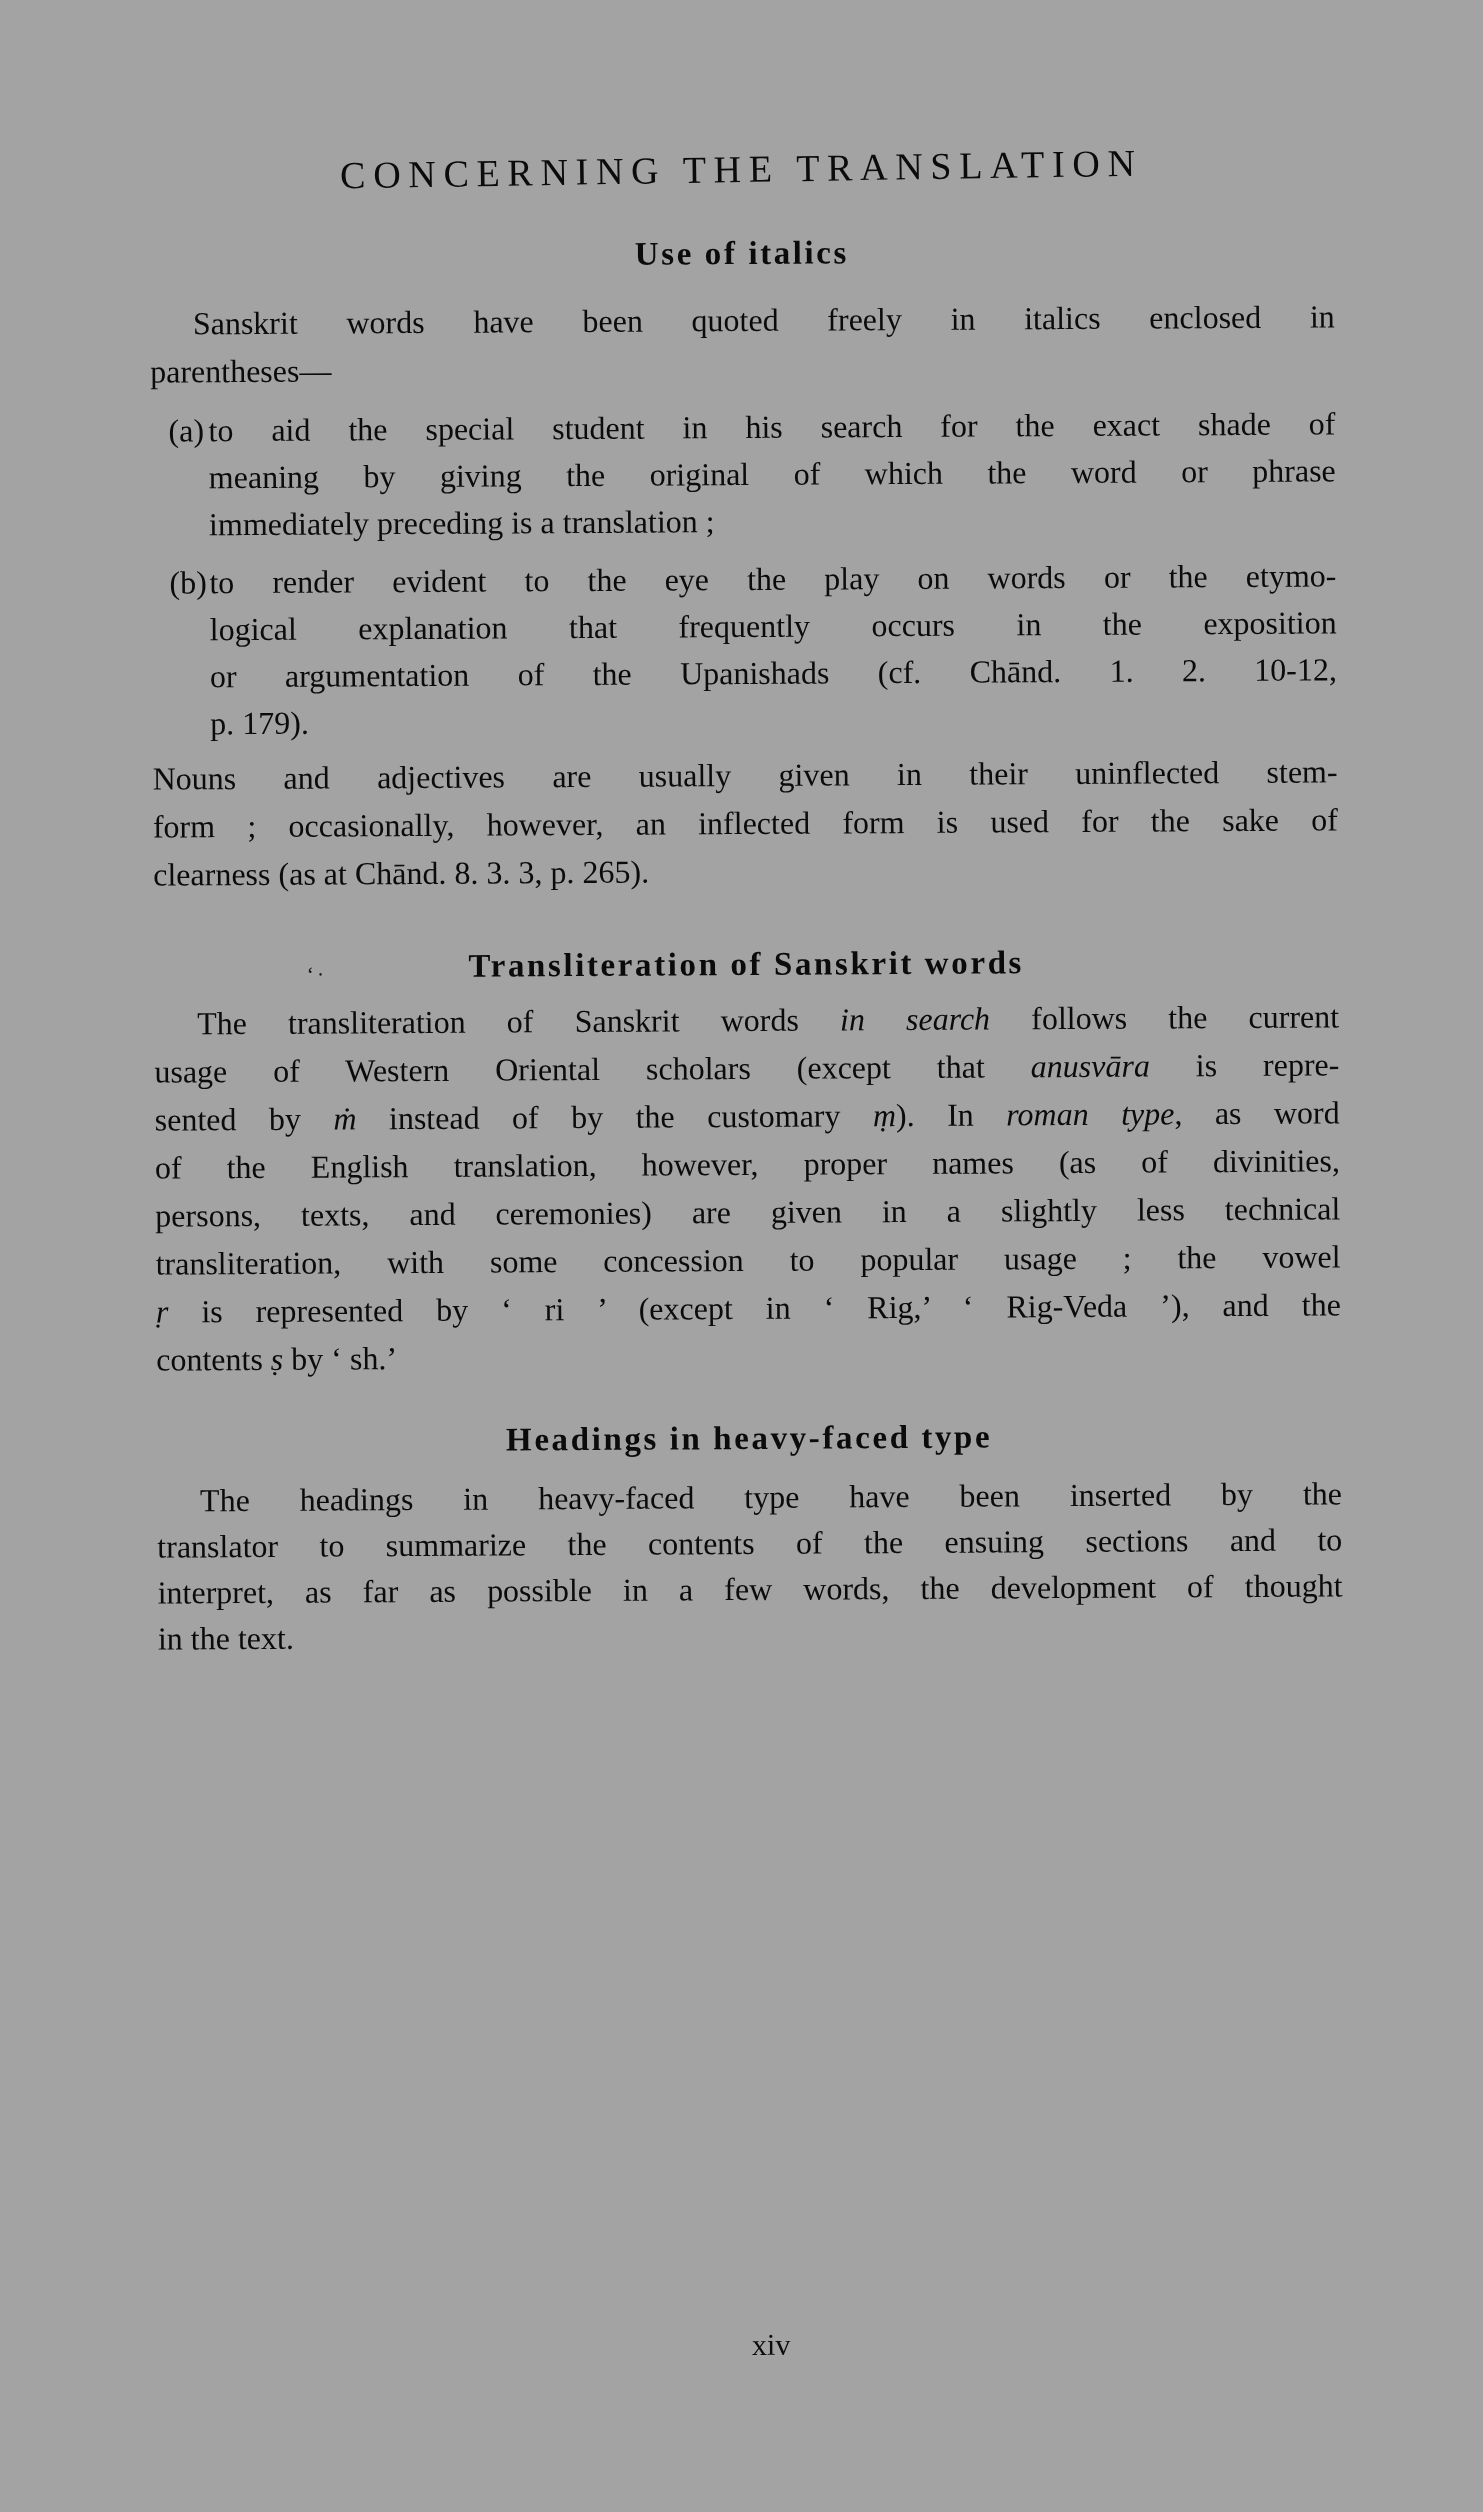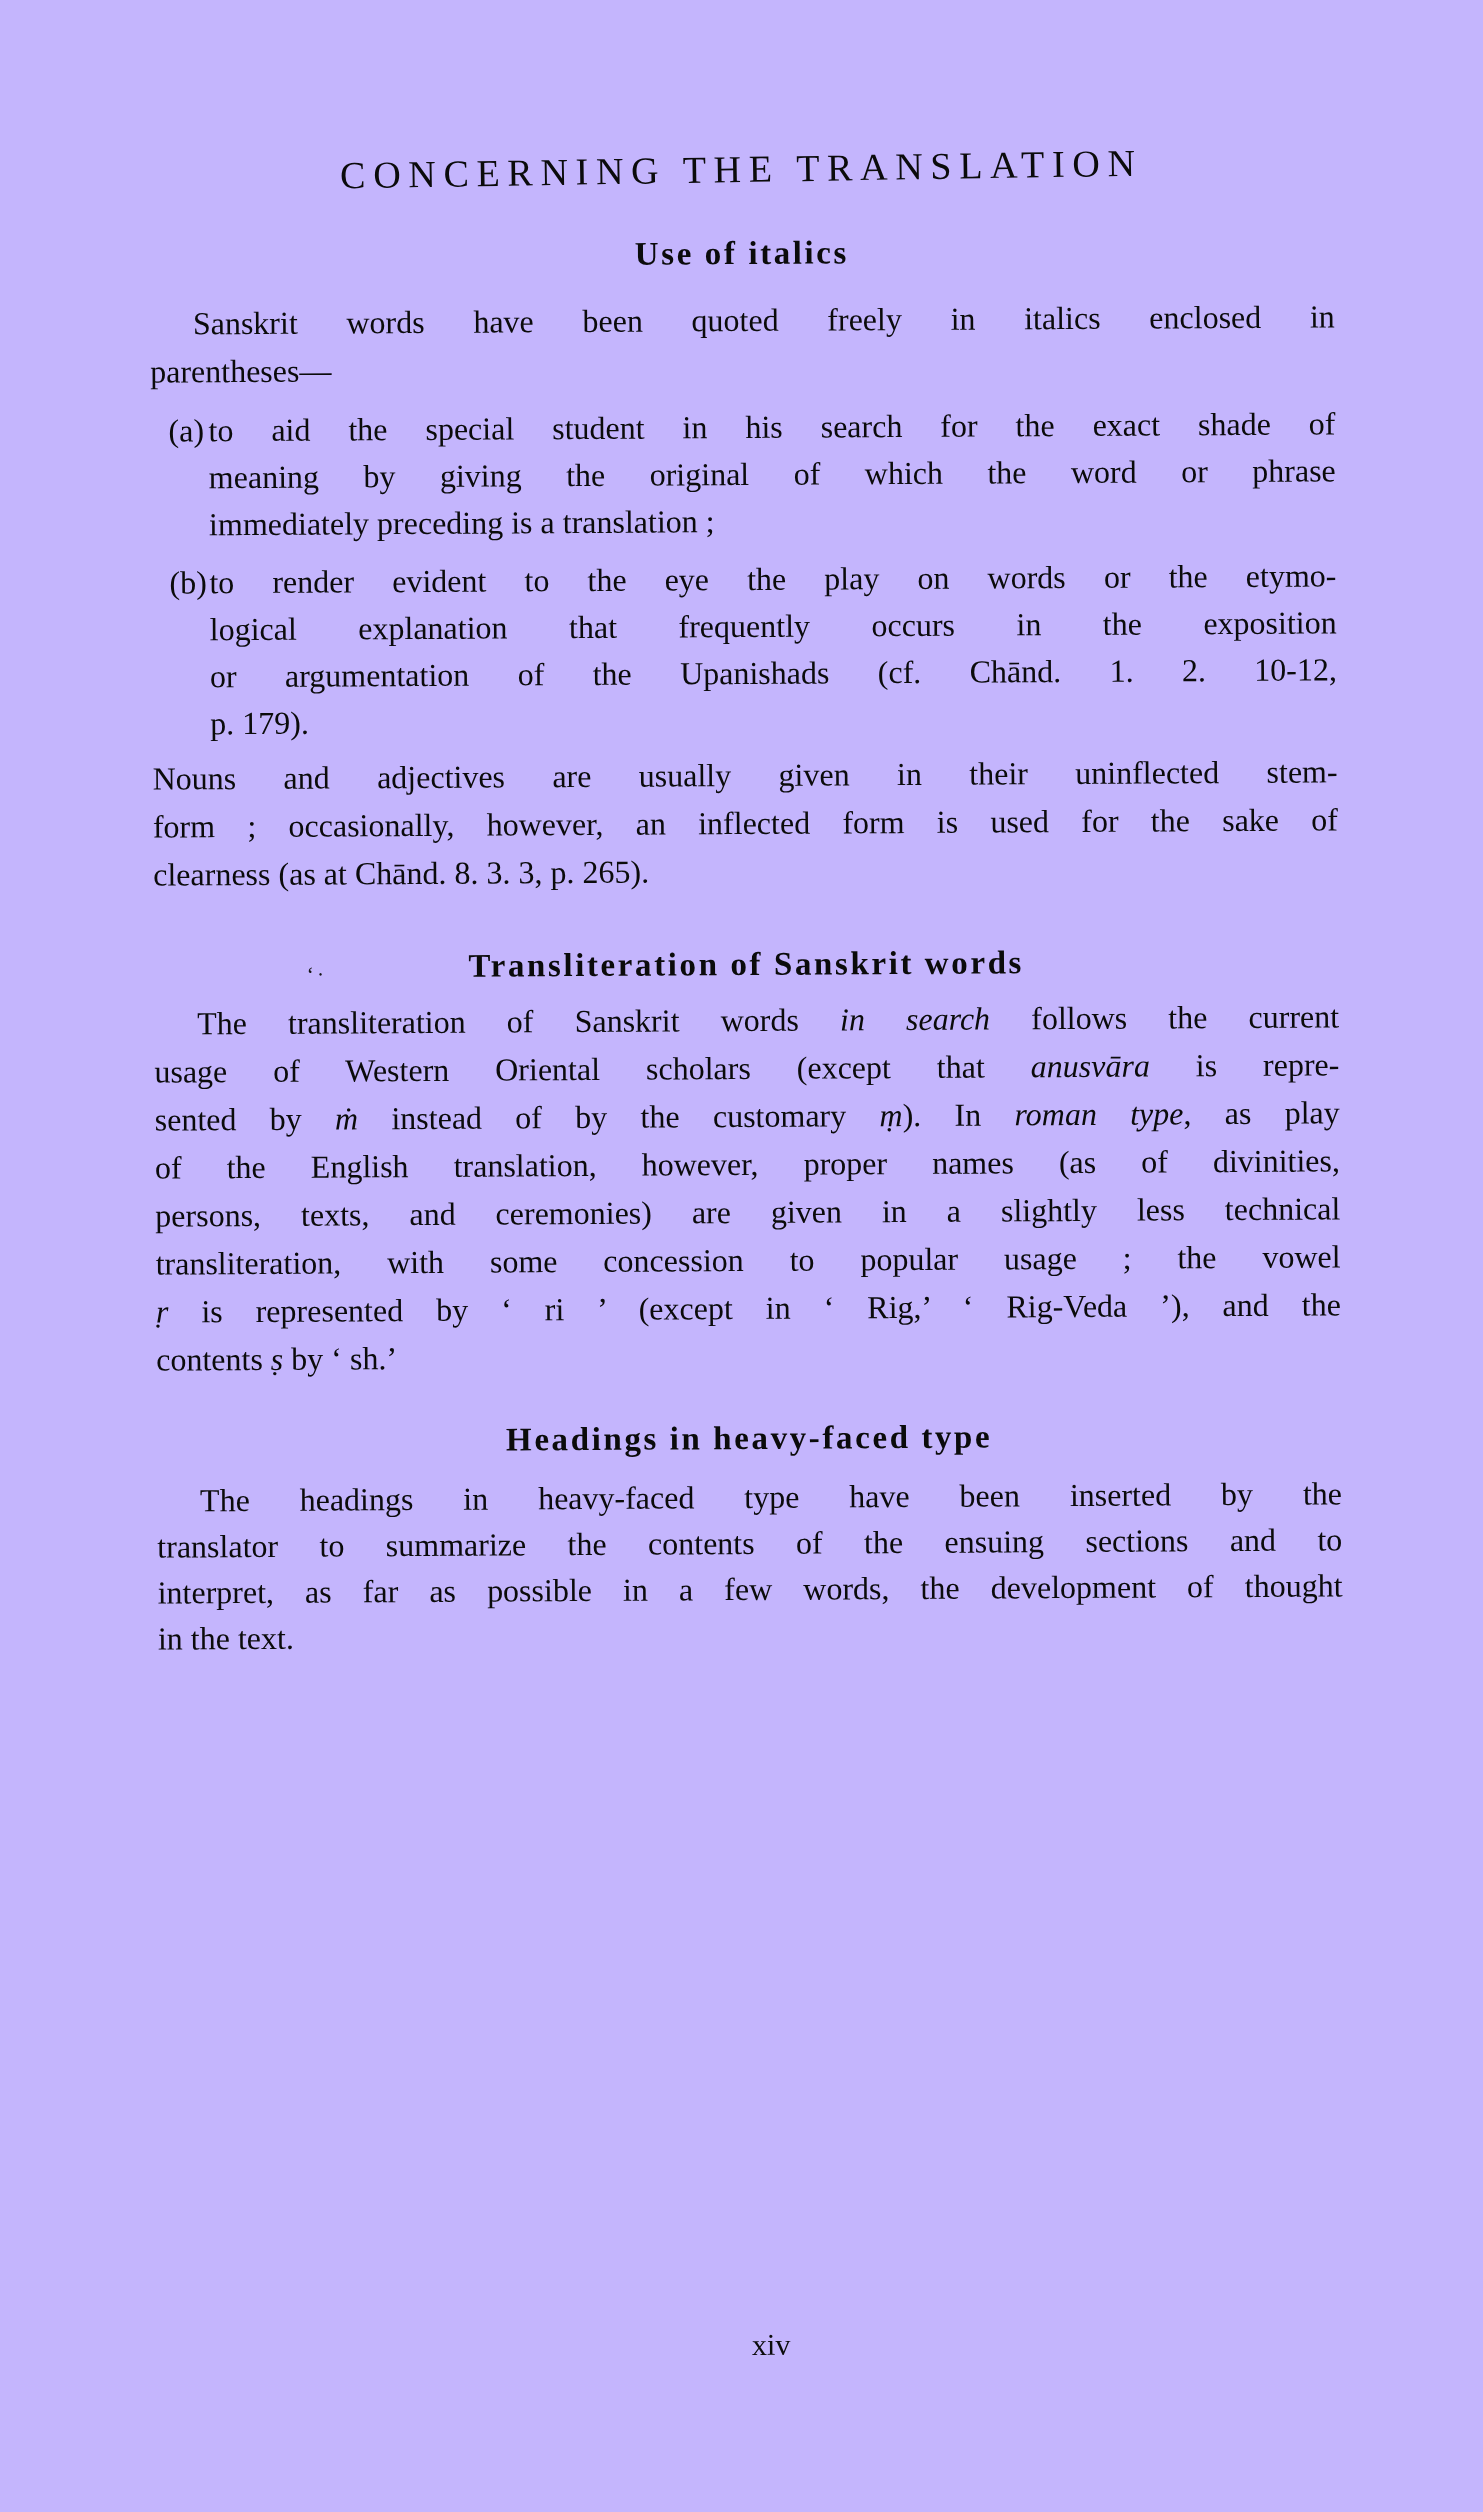--- a/index.html
+++ b/index.html
@@ -1,16 +1,16 @@
 <!DOCTYPE html>
 <html style="font-size:8.2px"><head>
 <meta charset="utf-8">
 <style>
   html,body{margin:0;padding:0;background:#ffffff;}
-  .page{position:relative;width:1484px;height:2512px;background:#c4b5fd;overflow:hidden;
+  .page{position:relative;width:1484px;height:2512px;background:#a3a3a3;overflow:hidden;
         font-family:"Liberation Serif","DejaVu Serif",serif;color:#0b0b0b;}
   .content{position:absolute;left:0;top:0;width:1484px;height:2512px;
            transform:rotate(-0.35deg);transform-origin:50% 40%;}
   .title{position:absolute;left:154px;width:1185px;text-align:center;
          font-size:38px;line-height:43px;letter-spacing:7.7px;white-space:nowrap;
          transform:rotate(-0.55deg);}
   .heading{position:absolute;left:154px;width:1185px;text-align:center;
            font-weight:bold;font-size:33px;line-height:39px;letter-spacing:2.6px;}
   .para{position:absolute;left:154px;width:1185px;}
   .line{font-size:32px;line-height:48px;text-align:justify;text-align-last:justify;}
@@ -62,21 +62,21 @@
       <div class="line last">clearness (as at Chānd. 8. 3. 3, p. 265).</div>
     </div>
 
     <div class="artifact">‘·</div>
 
     <div class="heading" style="top:945px">Transliteration of Sanskrit words</div>
 
     <div class="para" style="top:996px">
       <div class="line ind"><span>The transliteration of Sanskrit words </span><i>in search</i><span> follows the current</span></div>
       <div class="line"><span>usage of Western Oriental scholars (except that </span><i>anusvāra</i><span> is repre-</span></div>
-      <div class="line"><span>sented by </span><i>ṁ</i><span> instead of by the customary </span><i>ṃ</i><span>).  In </span><i>roman type</i><span>, as play</span></div>
+      <div class="line"><span>sented by </span><i>ṁ</i><span> instead of by the customary </span><i>ṃ</i><span>).  In </span><i>roman type</i><span>, as word</span></div>
       <div class="line">of the English translation, however, proper names (as of divinities,</div>
       <div class="line">persons, texts, and ceremonies) are given in a slightly less technical</div>
       <div class="line">transliteration, with some concession to popular usage ; the vowel</div>
       <div class="line"><i>ṛ</i><span> is represented by ‘ ri ’ (except in ‘ Rig,’ ‘ Rig-Veda ’), and the</span></div>
       <div class="line last"><span>contents </span><i>ṣ</i><span> by ‘ sh.’</span></div>
     </div>
 
     <div class="heading" style="top:1419px">Headings in heavy-faced type</div>
 
     <div class="para tight" style="top:1474px">

